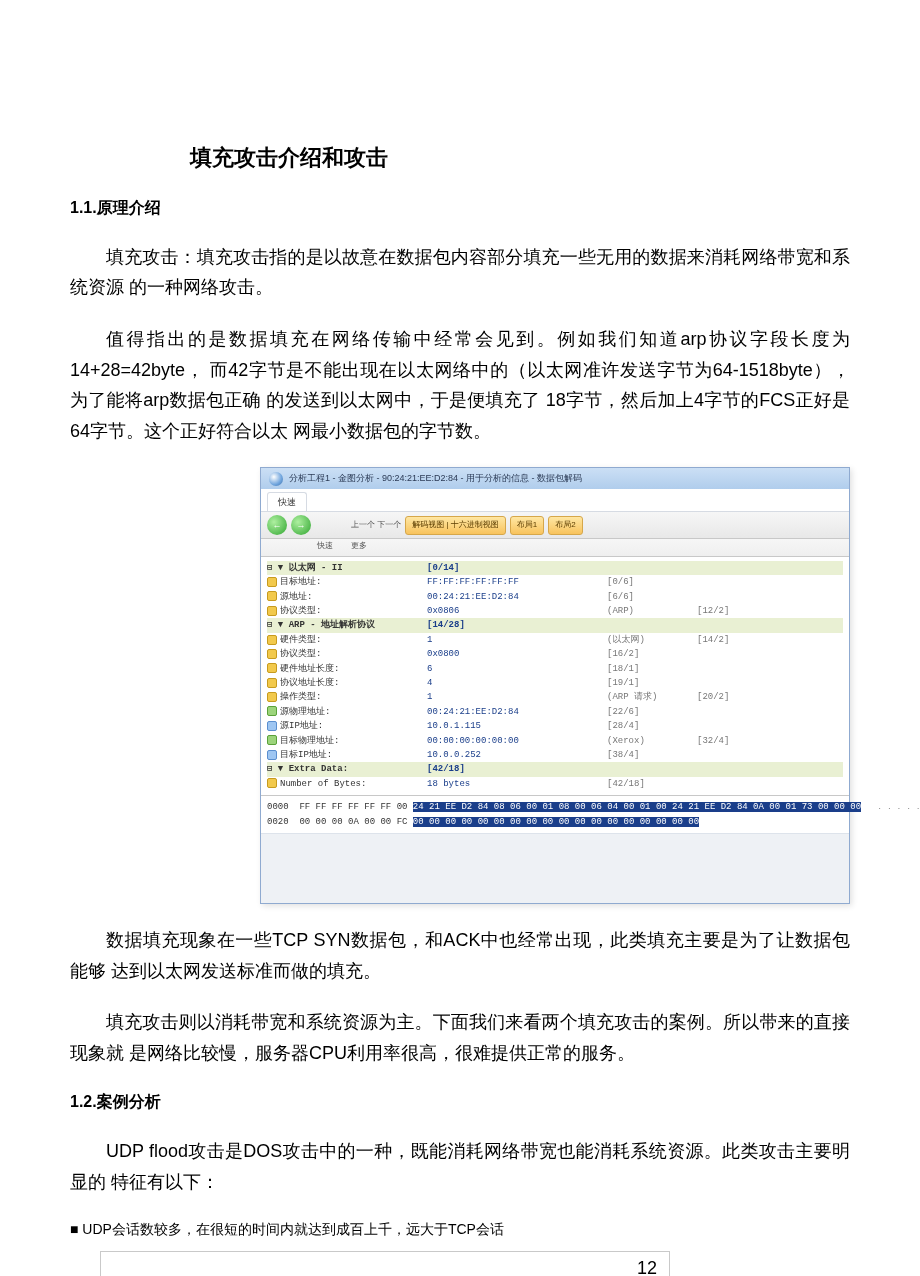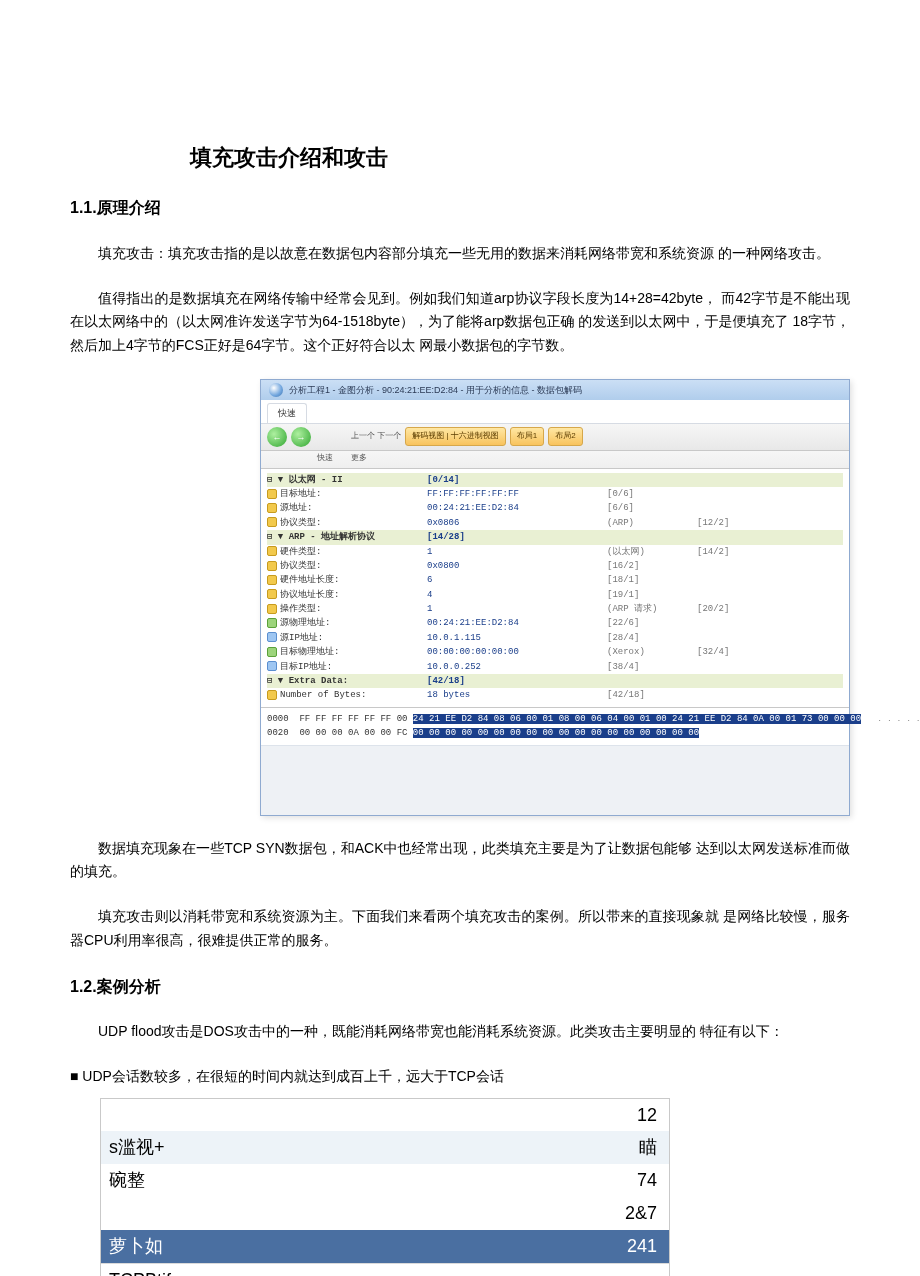--- a/index.html
+++ b/index.html
@@ -23,21 +23,21 @@
       margin-bottom: 20px;
     }
     .h2 {
       font-size: 16px;
       font-weight: bold;
       margin: 18px 0 10px 0;
     }
     .para {
       text-indent: 2em;
       margin: 21px 0;
-      font-size: 14px;
+      font-size: 18px;
       line-height: 1.7;
       text-align: justify;
     }
     
     .app-shot {
       margin: 14px 0 14px 190px;
       width: 590px;
       border: 1px solid #8faad0;
       background: #eaf0f9;
       box-shadow: 2px 2px 6px rgba(0,0,0,0.12);

